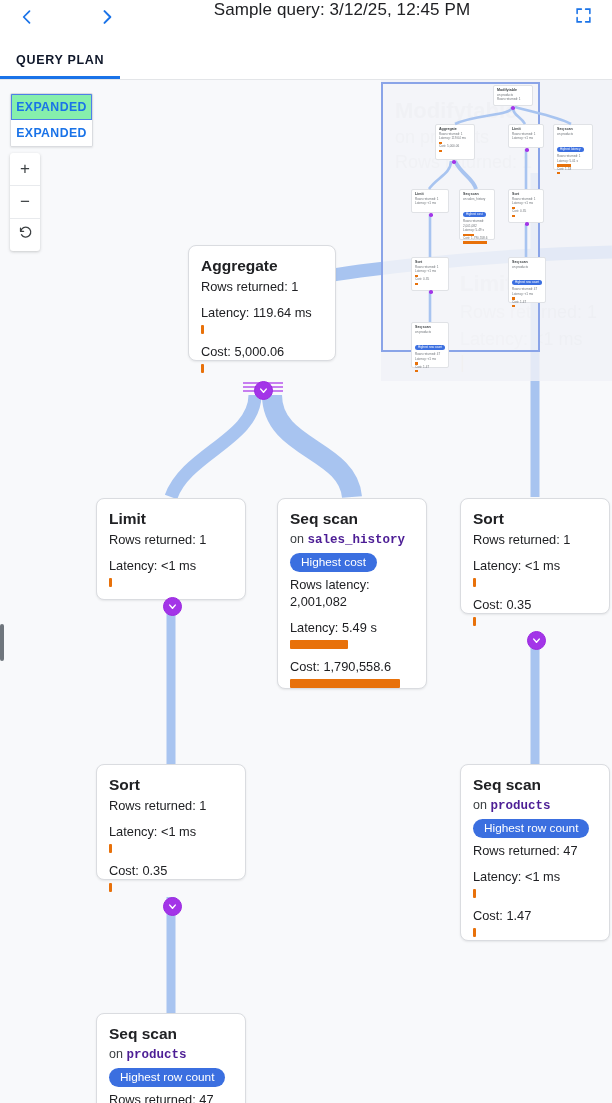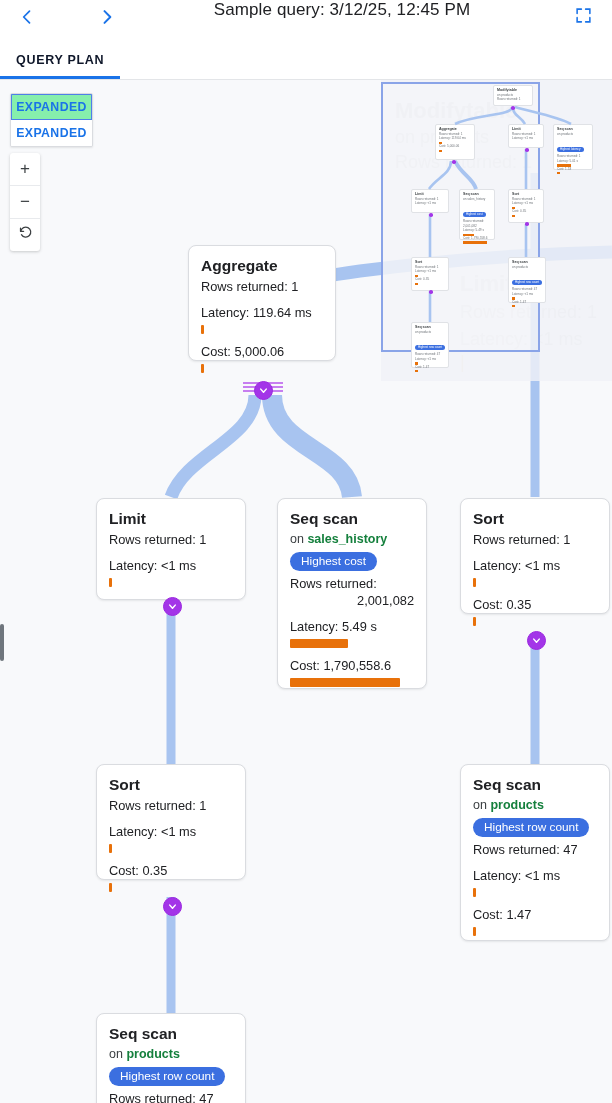--- a/index.html
+++ b/index.html
@@ -57,21 +57,21 @@
   .edges { position:absolute; left:0; top:0; width:612px; height:1024px; }
 
   
   .node {
     position:absolute; background:#fff; border:1px solid #dadce0; border-radius:8px;
     box-sizing:border-box; padding:10px 12px 12px 12px;
     box-shadow:0 1px 2px rgba(60,64,67,.10);
   }
   .node-title { font-size:15.5px; font-weight:bold; color:#202124; line-height:20px; }
   .node-sub { font-size:12.5px; color:#3c4043; line-height:18px; margin-top:1px; }
-  .node-sub b { font-weight:bold; color:#15803d; }
+  .node-sub b { font-weight:bold; color:#4c1d95;font-family:Liberation Mono, monospace; }
   .badge {
     display:inline-block; background:#3b6fe0; color:#fff; font-size:11.8px;
     border-radius:11px; padding:2px 11px 3px 11px; margin-top:4px; line-height:14px;
     white-space:nowrap;
   }
   .metric { font-size:12.8px; color:#202124; line-height:18px; margin-top:9px; }
   .bar { height:9px; background:#e8710a; border-radius:1px; margin-top:3px; }
   .bar.tiny { width:3px; }
   .rows { font-size:12.8px; color:#202124; line-height:17px; margin-top:2px; }
 
@@ -233,22 +233,22 @@
           </svg>
       </span>
     </div>
 
     <div class="node" style="left:277px; top:419px; width:150px; height:191px;">
       <div class="node-title">Seq scan</div>
       <div class="node-sub">
         <span>on </span><b>sales_history</b>
       </div>
       <div class="badge">Highest cost</div>
-      <div class="rows" style="margin-top:4px;">Rows returned:</div>
-      <div class="rows" style="margin-top:0;text-align:right;">2,001,082</div>
+      <div class="rows" style="margin-top:4px;">Rows latency:</div>
+      <div class="rows" style="margin-top:0;">2,001,082</div>
       <div class="metric">Latency: 5.49 s</div>
       <div class="bar" style="width:58px;"></div>
       <div class="metric">Cost: 1,790,558.6</div>
       <div class="bar" style="width:110px;"></div>
     </div>
 
     <div class="node" style="left:460px; top:419px; width:150px; height:116px;">
       <div class="node-title">Sort</div>
       <div class="rows">Rows returned: 1</div>
       <div class="metric">Latency: &lt;1 ms</div>

